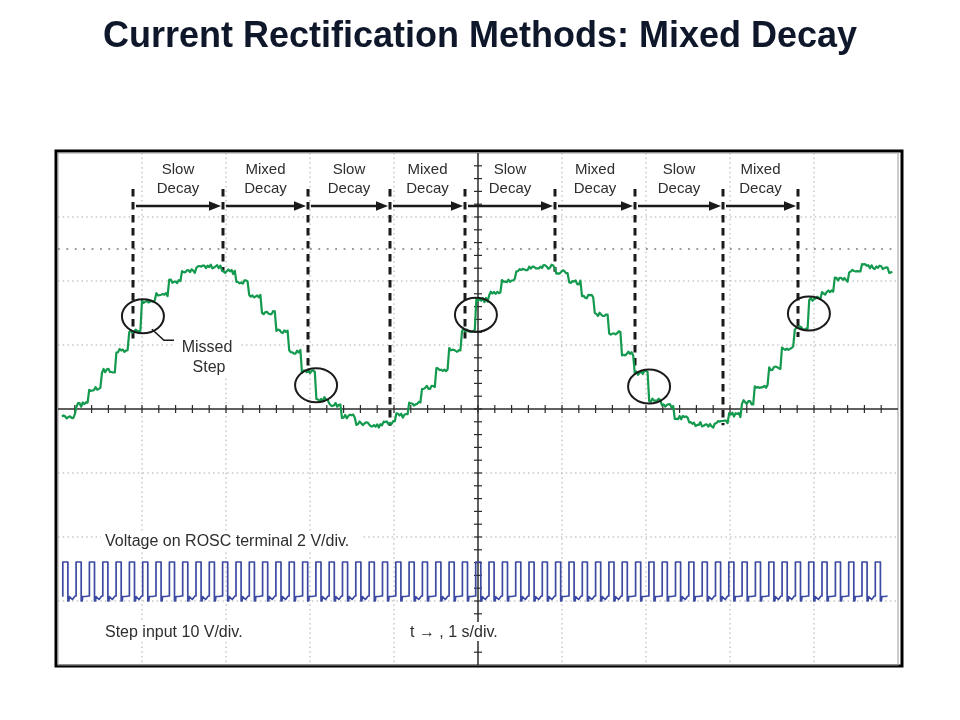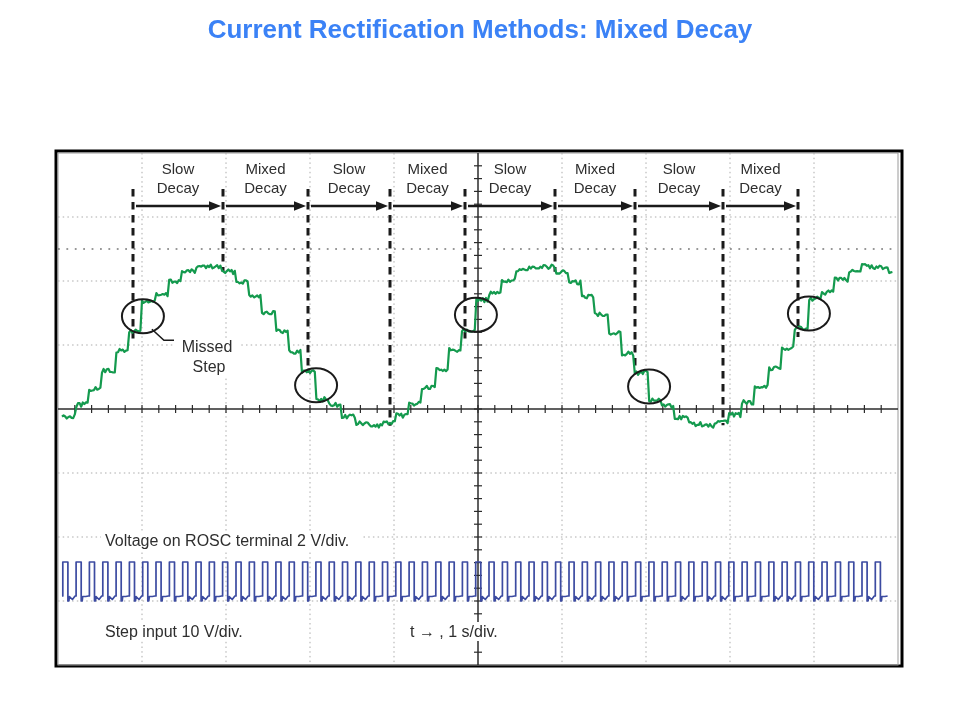--- a/index.html
+++ b/index.html
@@ -1,19 +1,19 @@
 <!DOCTYPE html>
 <html><head>
 <meta charset="utf-8">
 <style>
   html,body{margin:0;padding:0;background:#ffffff;}
   body{width:960px;height:720px;position:relative;overflow:hidden;
        font-family:"Liberation Sans",sans-serif;}
   #slide-title{position:absolute;top:14px;left:0;width:960px;text-align:center;
-       font-size:26px;font-weight:bold;letter-spacing:0px;color:#3b82f6;}
+       font-size:36px;font-weight:bold;letter-spacing:0px;color:#0f172a;}
   #plot-wrap{position:absolute;left:0;top:0;width:960px;height:536px;}
   svg{position:absolute;left:0;top:0;}
   text{font-family:"Liberation Sans",sans-serif;}
 </style>
 </head>
 <body>
 
 <div id="slide-title">Current Rectification Methods: Mixed Decay</div>
 
 <div id="plot-wrap">

